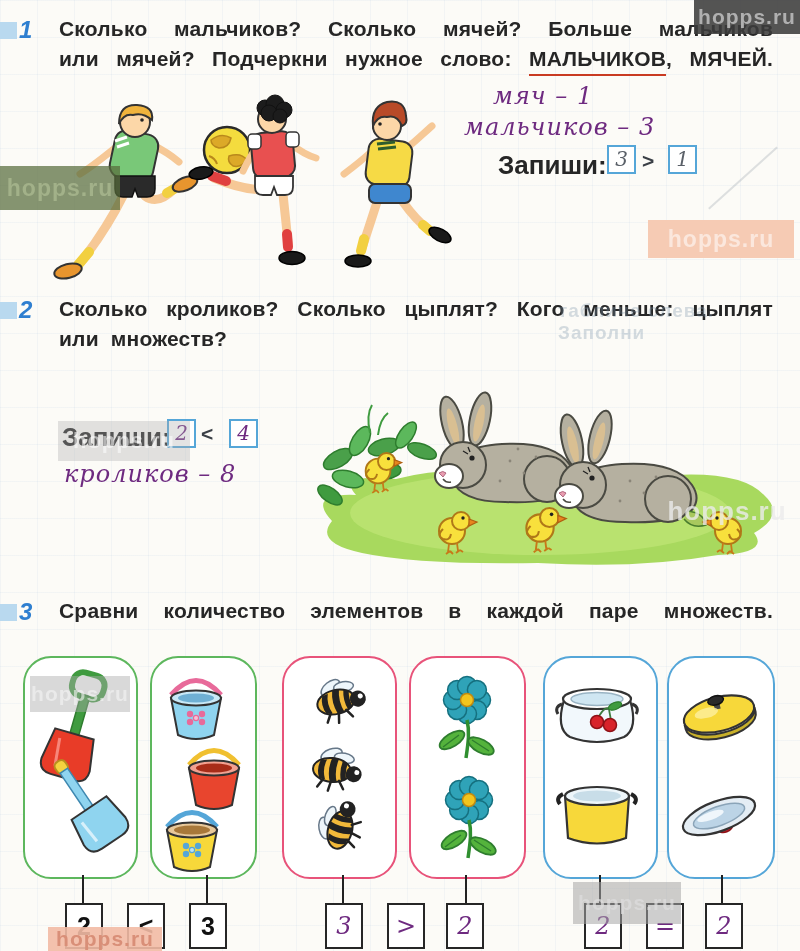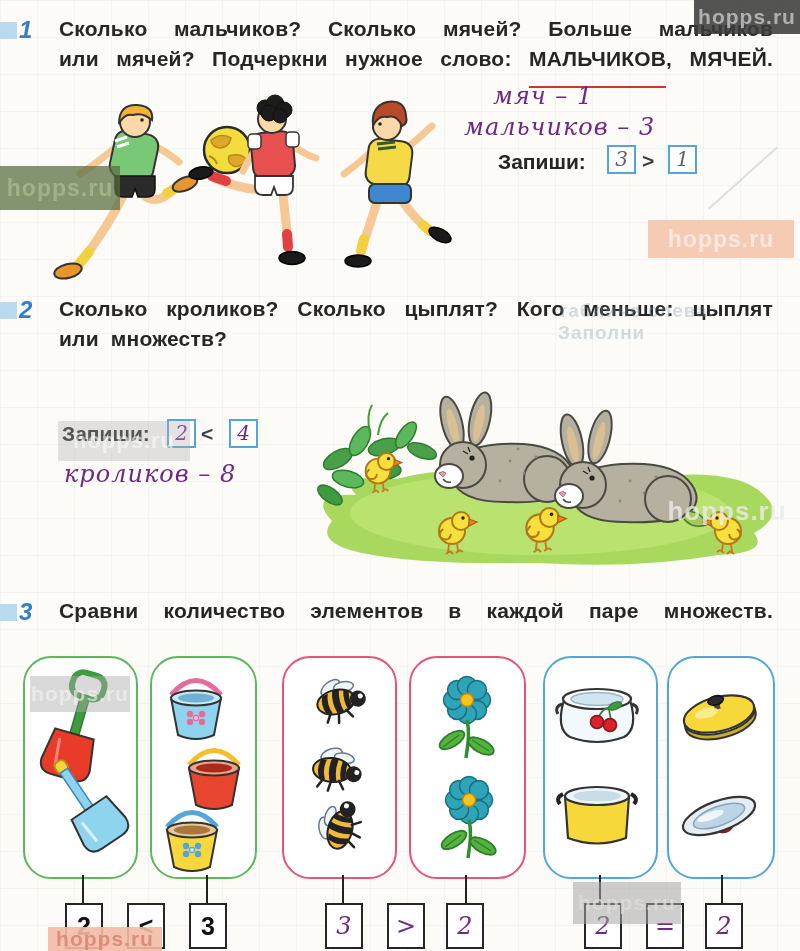--- a/index.html
+++ b/index.html
@@ -10,23 +10,23 @@
       linear-gradient(rgba(120,160,200,0.07) 1px, transparent 1px),
       linear-gradient(90deg, rgba(120,160,200,0.07) 1px, transparent 1px);
     background-size:37px 37px;
     font-family:"Liberation Sans", sans-serif;
   }
   .badge{position:absolute;left:0;width:17px;height:17px;background:#b9d9ef;}
   .exnum{position:absolute;left:19px;font:italic bold 24px "Liberation Sans",sans-serif;color:#2f7fd0;}
   .ptext{position:absolute;left:59px;width:714px;font-weight:bold;font-size:21px;color:#262626;
          word-spacing:6px;letter-spacing:0.2px;line-height:30px;}
   .just{text-align:justify;text-align-last:justify;}
-  .uline{border-bottom:2.5px solid #c93b22;padding-bottom:16px;}
+  .uline{border-bottom:2.5px solid #c93b22;padding-bottom:4px;}
   .hand{position:absolute;font:italic 24px "DejaVu Serif",serif;color:#6e2a80;letter-spacing:1px;}
-  .wlabel{position:absolute;font-weight:bold;font-size:21px;color:#262626;}
+  .wlabel{position:absolute;font-weight:bold;font-size:26px;color:#262626;}
   .ansbox{position:absolute;width:25px;height:25px;border:2px solid #55a6d8;background:#fff;
           text-align:center;line-height:25px;font:italic 20px "DejaVu Serif",serif;}
   .op{position:absolute;font-weight:bold;font-size:21px;color:#3a3f46;}
   .setbox{position:absolute;background:#fff;border-radius:28px;}
   .conn{position:absolute;width:2px;background:#222;}
   .cmpbox{position:absolute;width:34px;height:42px;border:2px solid #262626;background:#fff;
           display:flex;align-items:center;justify-content:center;}
   .cmp-printed{font:bold 25px "Liberation Sans",sans-serif;color:#111;}
   .cmp-hand{font:italic 24px "DejaVu Serif",serif;color:#6e2a80;}
   .wm{position:absolute;display:flex;align-items:center;justify-content:center;

